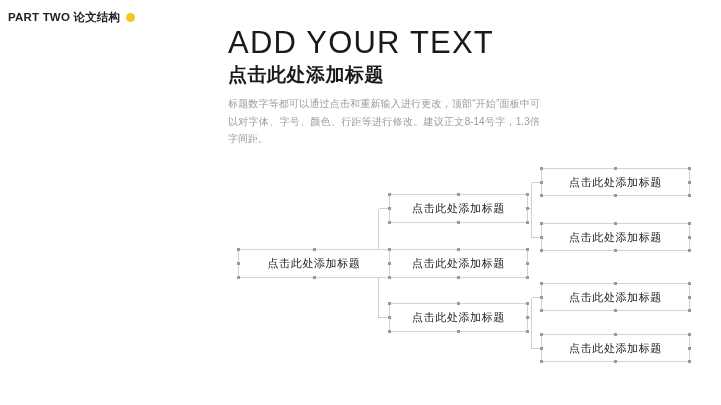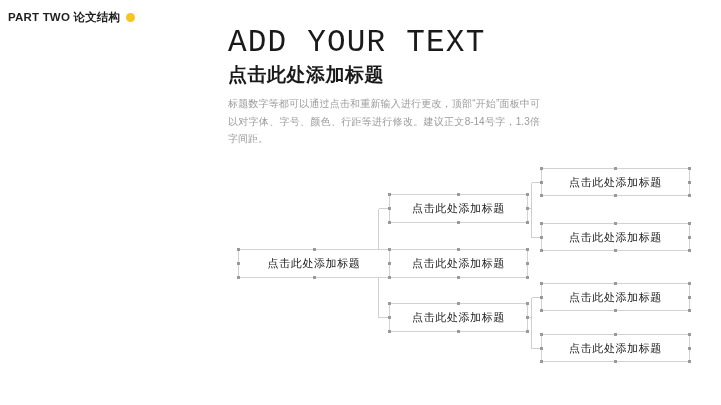--- a/index.html
+++ b/index.html
@@ -47,21 +47,20 @@
     top: 26px;
     width: 380px;
   }
   .title-en {
     font-size: 31px;
     font-weight: 300;
     color: #1a1a1a;
     letter-spacing: 1.2px;
     line-height: 1.12;
     white-space: nowrap;
-    font-family: Liberation Mono, monospace;
   }
   .title-cn {
     font-size: 19px;
     font-weight: bold;
     color: #1a1a1a;
     letter-spacing: 0.5px;
     line-height: 1.25;
     margin-top: 2px;
     white-space: nowrap;
   }

